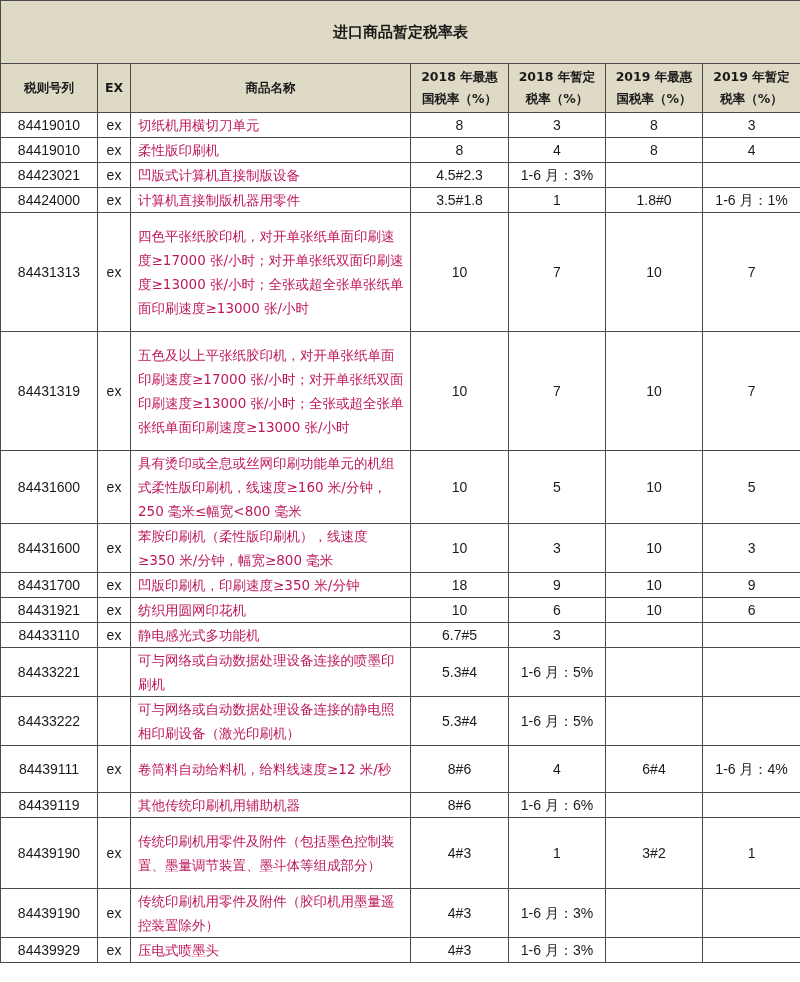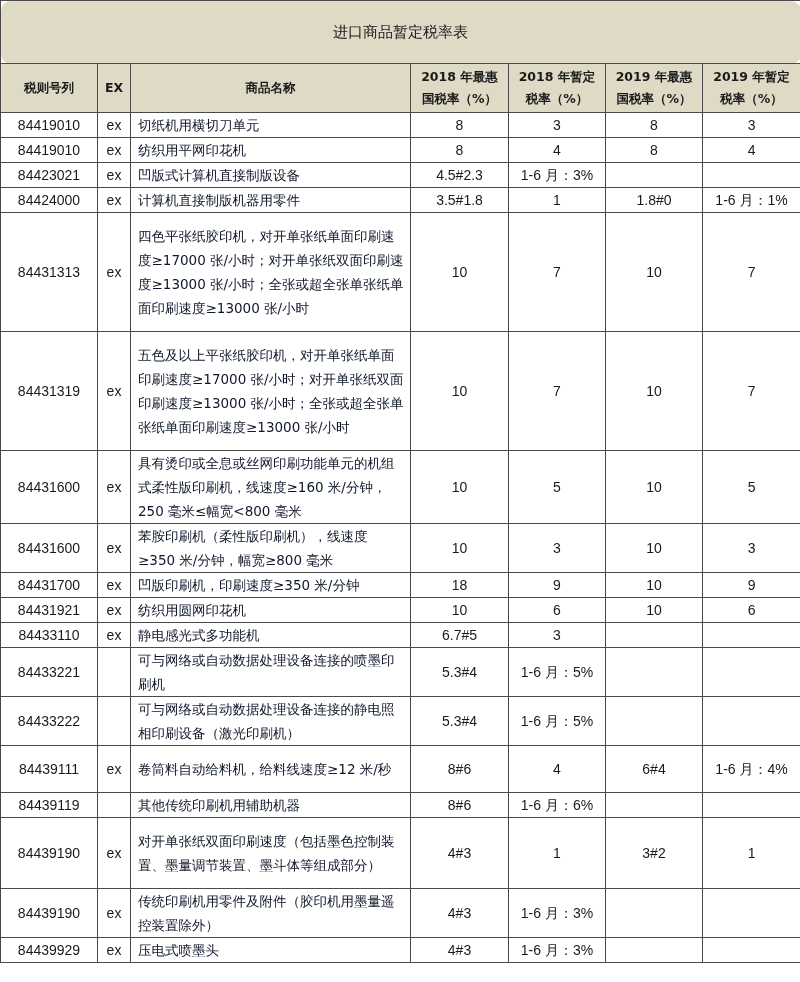--- a/index.html
+++ b/index.html
@@ -1,21 +1,21 @@
 <!DOCTYPE html>
 <html><head>
 <meta charset="utf-8">
 <style>
   html, body { margin: 0; padding: 0; background: #ffffff; }
   body { width: 800px; height: 982px; overflow: hidden; font-family: "DejaVu Sans", "Liberation Sans", sans-serif; color: #1a1a1a; }
   table { border-collapse: collapse; width: 800px; table-layout: fixed; }
   td, th { border: 1px solid #4a4a4a; padding: 0; font-size: 13px; line-height: 24px; }
-  .title-cell { background: #dedac6; height: 62px; text-align: center; font-weight: normal; font-size: 15px; border-radius: 10px; }
+  .title-cell { background: #dedac6; height: 62px; text-align: center; font-weight: bold; font-size: 15px; }
   .hdr th { background: #dedac6; font-weight: bold; font-size: 12.5px; line-height: 22px; height: 48px; }
-  td.name { text-align: left; padding: 0 6px 0 7px; font-size: 13.5px; line-height: 24px; color: #0f172a; }
+  td.name { text-align: left; padding: 0 6px 0 7px; font-size: 13.5px; line-height: 24px; color: #be185d; }
   td.code { text-align: center; font-family: "Liberation Sans", sans-serif; font-size: 14px; margin-top: 37px; }
   td.ex { text-align: center; font-family: "Liberation Sans", sans-serif; font-size: 14px; }
   td.val { text-align: center; font-family: "Liberation Sans", sans-serif; font-size: 14px; }
 </style>
 </head>
 <body>
 
 <table>
   <colgroup>
     <col style="width:97px">
@@ -58,21 +58,21 @@
         <td class="ex">ex</td>
         <td class="name">切纸机用横切刀单元</td>
         <td class="val">8</td>
         <td class="val">3</td>
         <td class="val">8</td>
         <td class="val">3</td>
       </tr>
       <tr style="height: 23px;">
         <td class="code">84419010</td>
         <td class="ex">ex</td>
-        <td class="name">纺织用平网印花机</td>
+        <td class="name">柔性版印刷机</td>
         <td class="val">8</td>
         <td class="val">4</td>
         <td class="val">8</td>
         <td class="val">4</td>
       </tr>
       <tr style="height: 24px;">
         <td class="code">84423021</td>
         <td class="ex">ex</td>
         <td class="name">凹版式计算机直接制版设备</td>
         <td class="val">4.5#2.3</td>
@@ -184,21 +184,21 @@
         <td class="ex"></td>
         <td class="name">其他传统印刷机用辅助机器</td>
         <td class="val">8#6</td>
         <td class="val">1-6 月：6%</td>
         <td class="val"></td>
         <td class="val"></td>
       </tr>
       <tr style="height: 71px;">
         <td class="code">84439190</td>
         <td class="ex">ex</td>
-        <td class="name">对开单张纸双面印刷速度（包括墨色控制装置、墨量调节装置、墨斗体等组成部分）</td>
+        <td class="name">传统印刷机用零件及附件（包括墨色控制装置、墨量调节装置、墨斗体等组成部分）</td>
         <td class="val">4#3</td>
         <td class="val">1</td>
         <td class="val">3#2</td>
         <td class="val">1</td>
       </tr>
       <tr style="height: 47px;">
         <td class="code">84439190</td>
         <td class="ex">ex</td>
         <td class="name">传统印刷机用零件及附件（胶印机用墨量遥控装置除外）</td>
         <td class="val">4#3</td>

